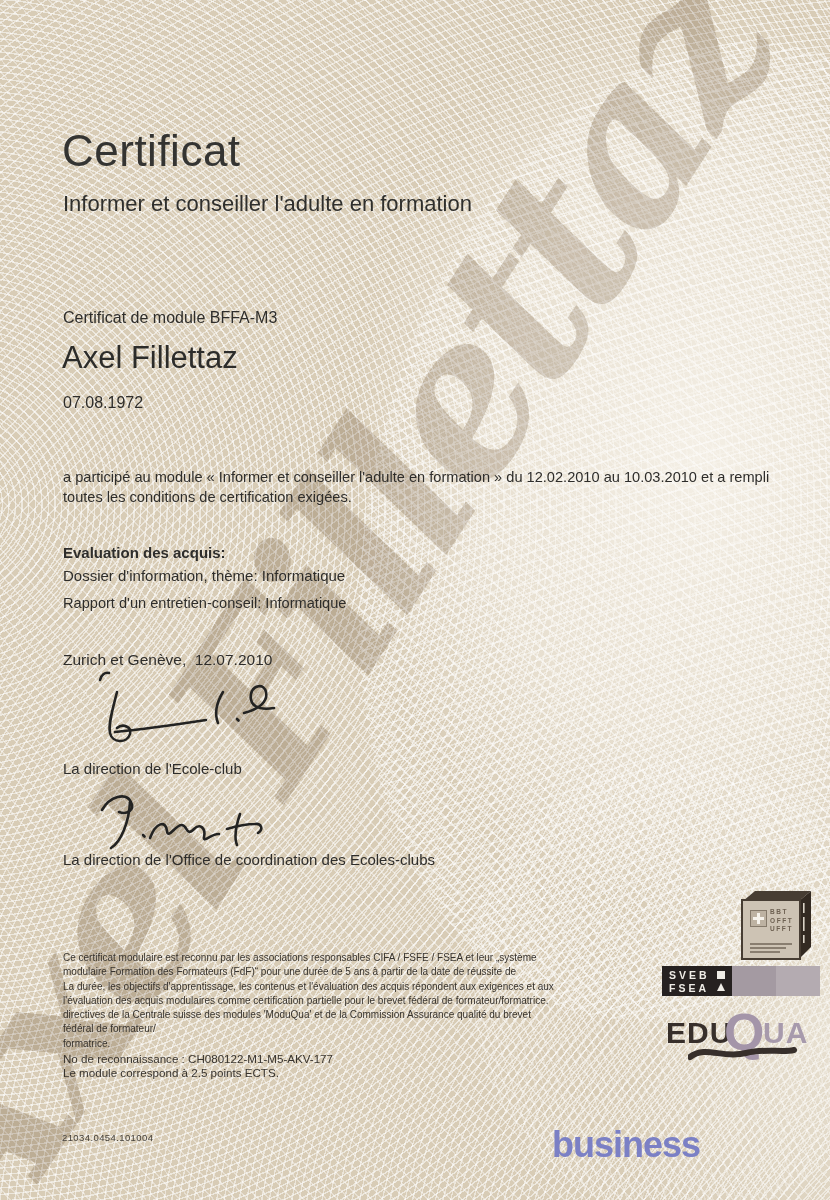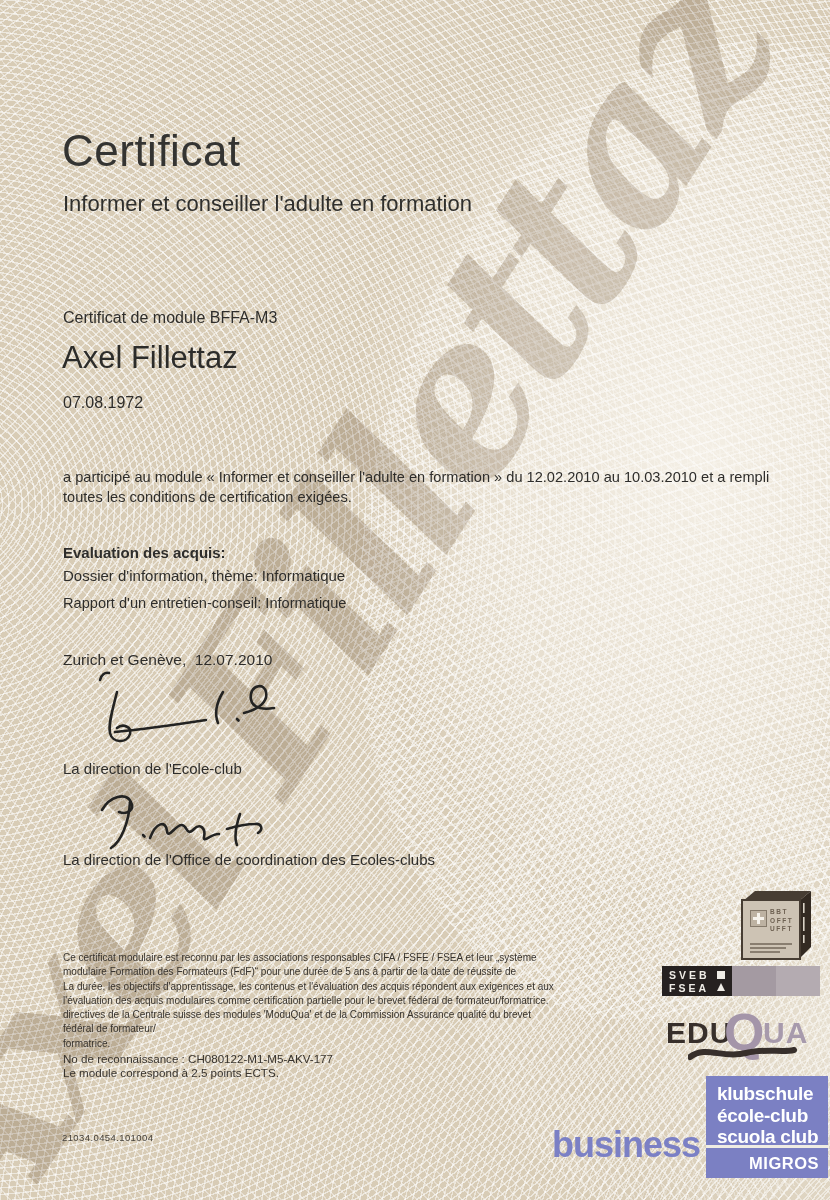--- a/index.html
+++ b/index.html
@@ -189,26 +189,17 @@
 
     <div class="abs eduqua">
       <span class="edu">EDU</span>
       <span class="q">Q</span>
       <span class="ua">UA</span>
       <svg width="110" height="18" viewBox="0 0 110 18">
         <path d="M2,12 C18,0 34,14 58,8 C78,3 94,8 106,5" fill="none" stroke="#372f2b" stroke-width="6" stroke-linecap="round"></path>
       </svg>
     </div>
 
-    <div class="abs klub">
-      <div class="lines">
-        <div>klubschule</div>
-        <div>école-club</div>
-        <div>scuola club</div>
-      </div>
-      <div class="gap"></div>
-      <div class="strip">MIGROS</div>
-    </div>
 
     <div class="abs business">business</div>
 
   </div>
 </div>
 
 </body></html>

